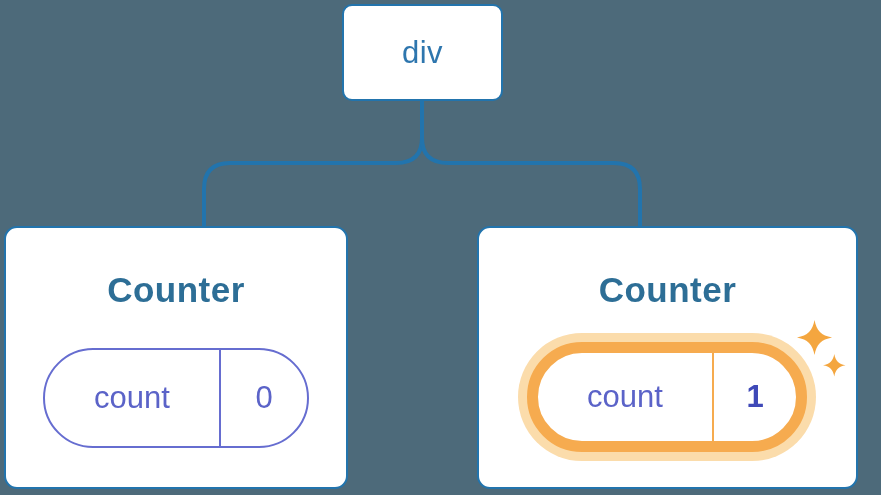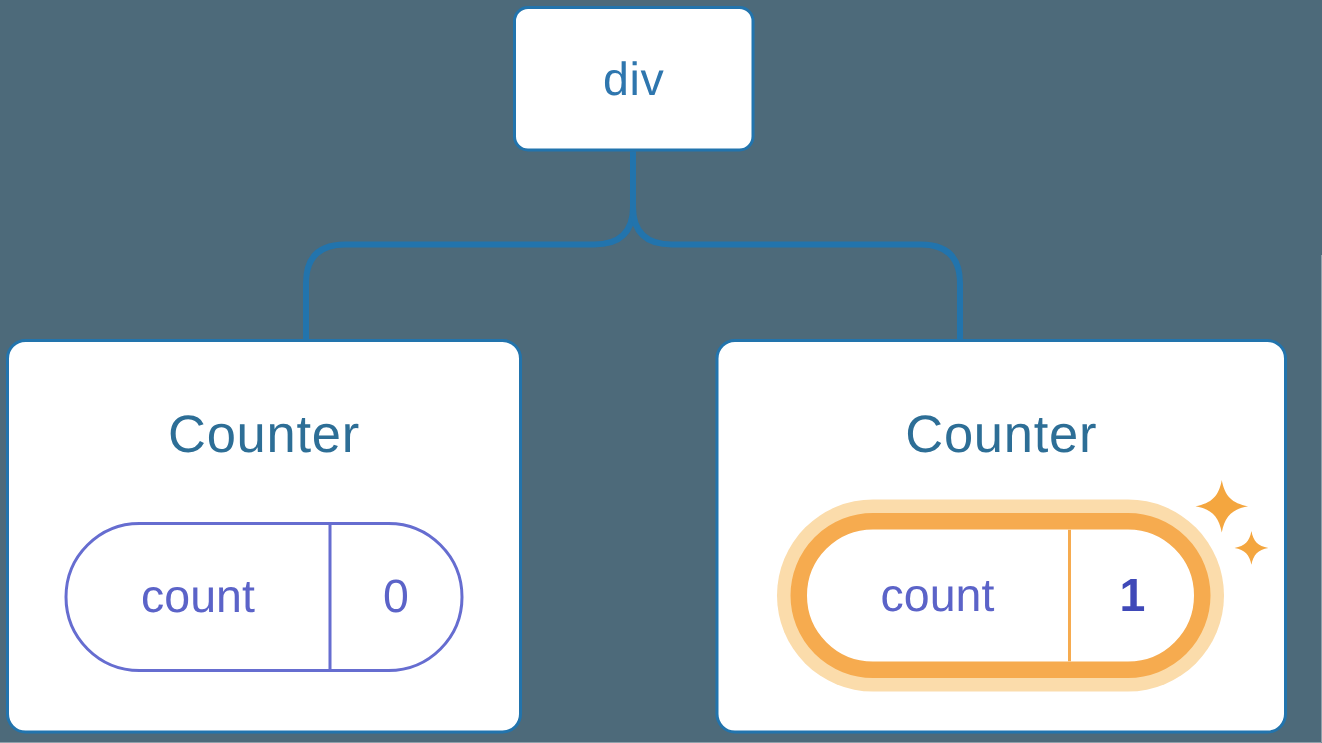--- a/index.html
+++ b/index.html
@@ -68,21 +68,21 @@
   .card.left  { left: 4px;   width: 344px; }
   .card.right { left: 477px; width: 381px; }
 
   .card-title {
     position: absolute;
     top: 42px; left: 0;
     width: 100%;
     text-align: center;
     color: var(--title-text);
     font-size: 35px;
-    font-weight: 400;
+    font-weight: 700;
     letter-spacing: 0.5px;
   }
 
   
   .pill {
     position: absolute;
     display: flex;
     align-items: stretch;
     background: var(--card-bg);
     overflow: hidden;

